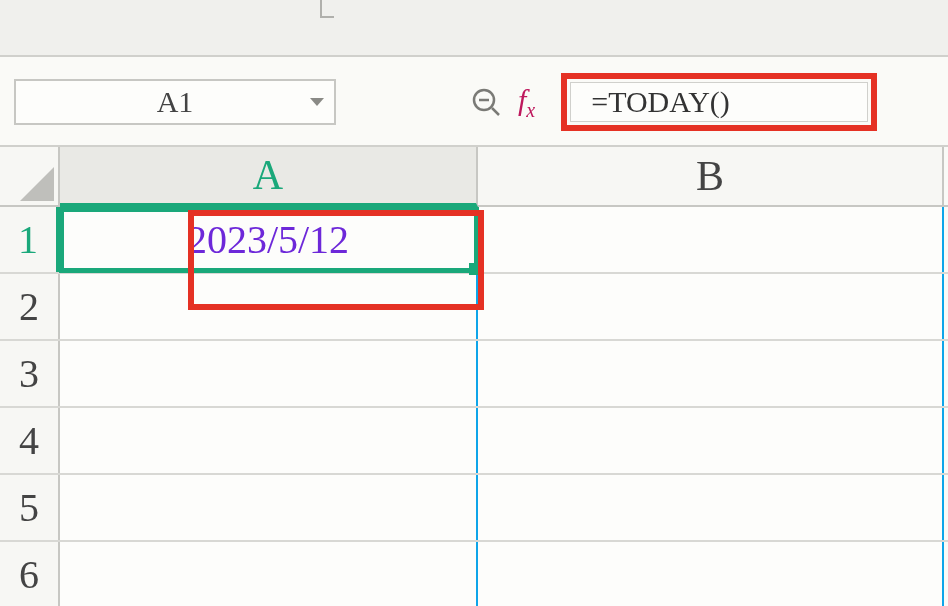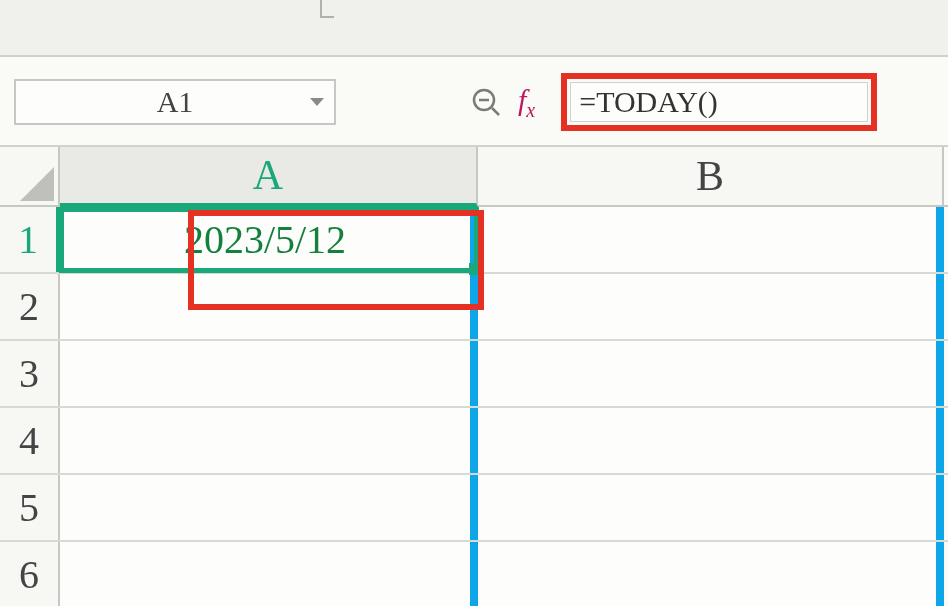--- a/index.html
+++ b/index.html
@@ -76,21 +76,21 @@
     .formula-bar-wrap {
       margin-left: 18px;
       border: 6px solid #e53124;
       padding: 3px;
     }
     .formula-bar {
       width: 298px;
       height: 40px;
       border: 1px solid #d0d0cc;
       background: #fdfdfb;
-      padding: 4px 8px;
+      padding: 4px 20px;
       font-family: "Times New Roman", serif;
       font-size: 30px;
       color: #333;
       display: flex;
       align-items: center;
     }
 
     .grid-area {
       position: relative;
     }
@@ -139,28 +139,28 @@
       display: flex;
       align-items: center;
       justify-content: center;
       font-family: "Times New Roman", serif;
       font-size: 40px;
       color: #444;
       background: #f7f7f4;
     }
     .row-header.active { color: #1aa87a; border-right: 4px solid #1aa87a; }
     .cell {
-      border-right: 8px solid #0ea5e9;
+      border-right: 2px solid #0ea5e9;
       background: #fdfdfb;
       display: flex;
       align-items: center;
       justify-content: center;
       font-family: "Times New Roman", serif;
       font-size: 40px;
-      color: #15803d;
+      color: #6d28d9;
     }
     .cell.a { width: 418px; }
     .cell.b { width: 466px; }
 
     
     .active-cell-outline {
       position: absolute;
       border: 5px solid #1aa87a;
       pointer-events: none;
     }

